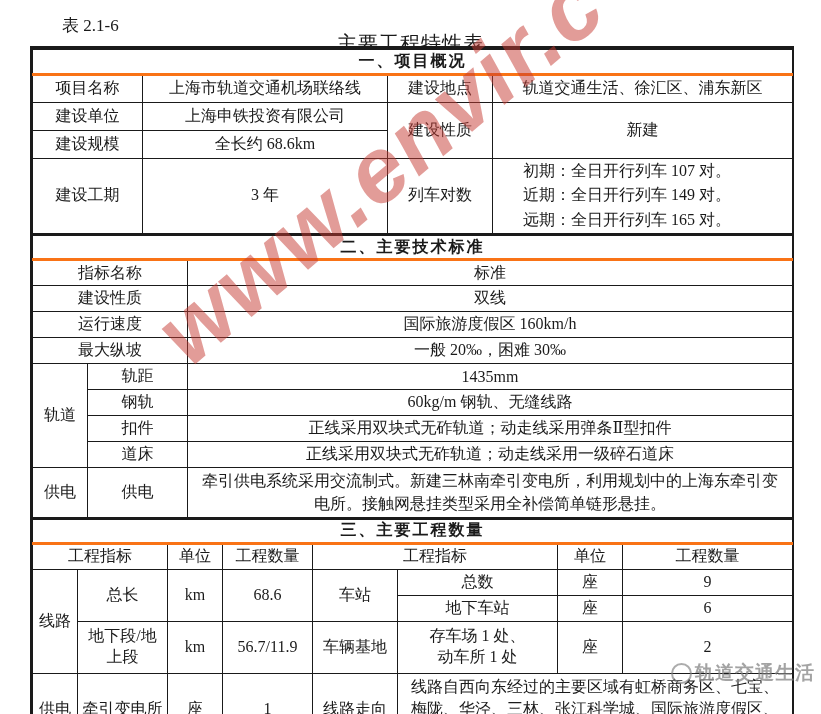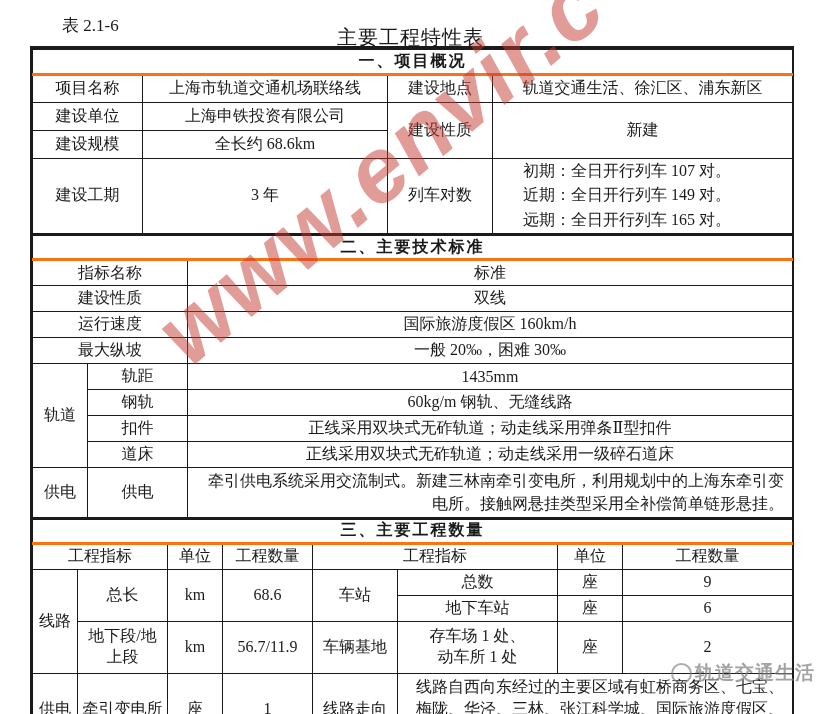--- a/index.html
+++ b/index.html
@@ -4,36 +4,36 @@
 <style>
   html,body{margin:0;padding:0;background:#ffffff;}
   .page{
     position:relative;
     width:821px;height:714px;
     background:#ffffff;
     font-family:"Liberation Serif","DejaVu Serif",serif;
     color:#1a1a1a;
     overflow:hidden;
   }
-  .doc-header{position:relative;height:38px;padding-top:18px;}
+  .doc-header{position:relative;height:38px;padding-top:24px;}
   .doc-label{position:absolute;left:62px;top:14px;font-size:17px;}
   .doc-title{text-align:center;font-size:20px;font-weight:normal;letter-spacing:1px;padding-top:6px;}
   .table-wrap{
     position:absolute;left:30px;top:46px;width:760px;
     border:2px solid #1a1a1a;background:#fff;
   }
   table{border-collapse:collapse;table-layout:fixed;width:760px;}
   td,th{
     border:1px solid #1a1a1a;
     font-size:16px;font-weight:normal;
     text-align:center;vertical-align:middle;
     padding:0 4px;overflow:hidden;
   }
   .sec-hdr td{font-weight:bold;font-size:16px;letter-spacing:2px;border-top:2px solid #1a1a1a;border-bottom:3px solid #f97316;}
-  .left{text-align:right;padding:2px 8px;line-height:1.4;font-family:Liberation Serif, serif;}
+  .left{text-align:center;padding:2px 8px;line-height:1.4;font-family:Liberation Serif, serif;}
   .trainlines{text-align:left;padding-left:30px;line-height:1.55;}
   .h25{height:25px}.h26{height:26px}.h28{height:28px}.h48{height:48px}
   .h52{height:52px}.h56{height:56px}.h60{height:60px}.h24{height:24px}
   
   .wm-diag{
     position:absolute;left:380px;top:168px;
     transform:translate(-50%,-50%) rotate(-40deg);
     font-family:"Liberation Sans","DejaVu Sans",sans-serif;
     font-weight:bold;font-style:italic;
     font-size:92px;letter-spacing:2px;white-space:nowrap;

